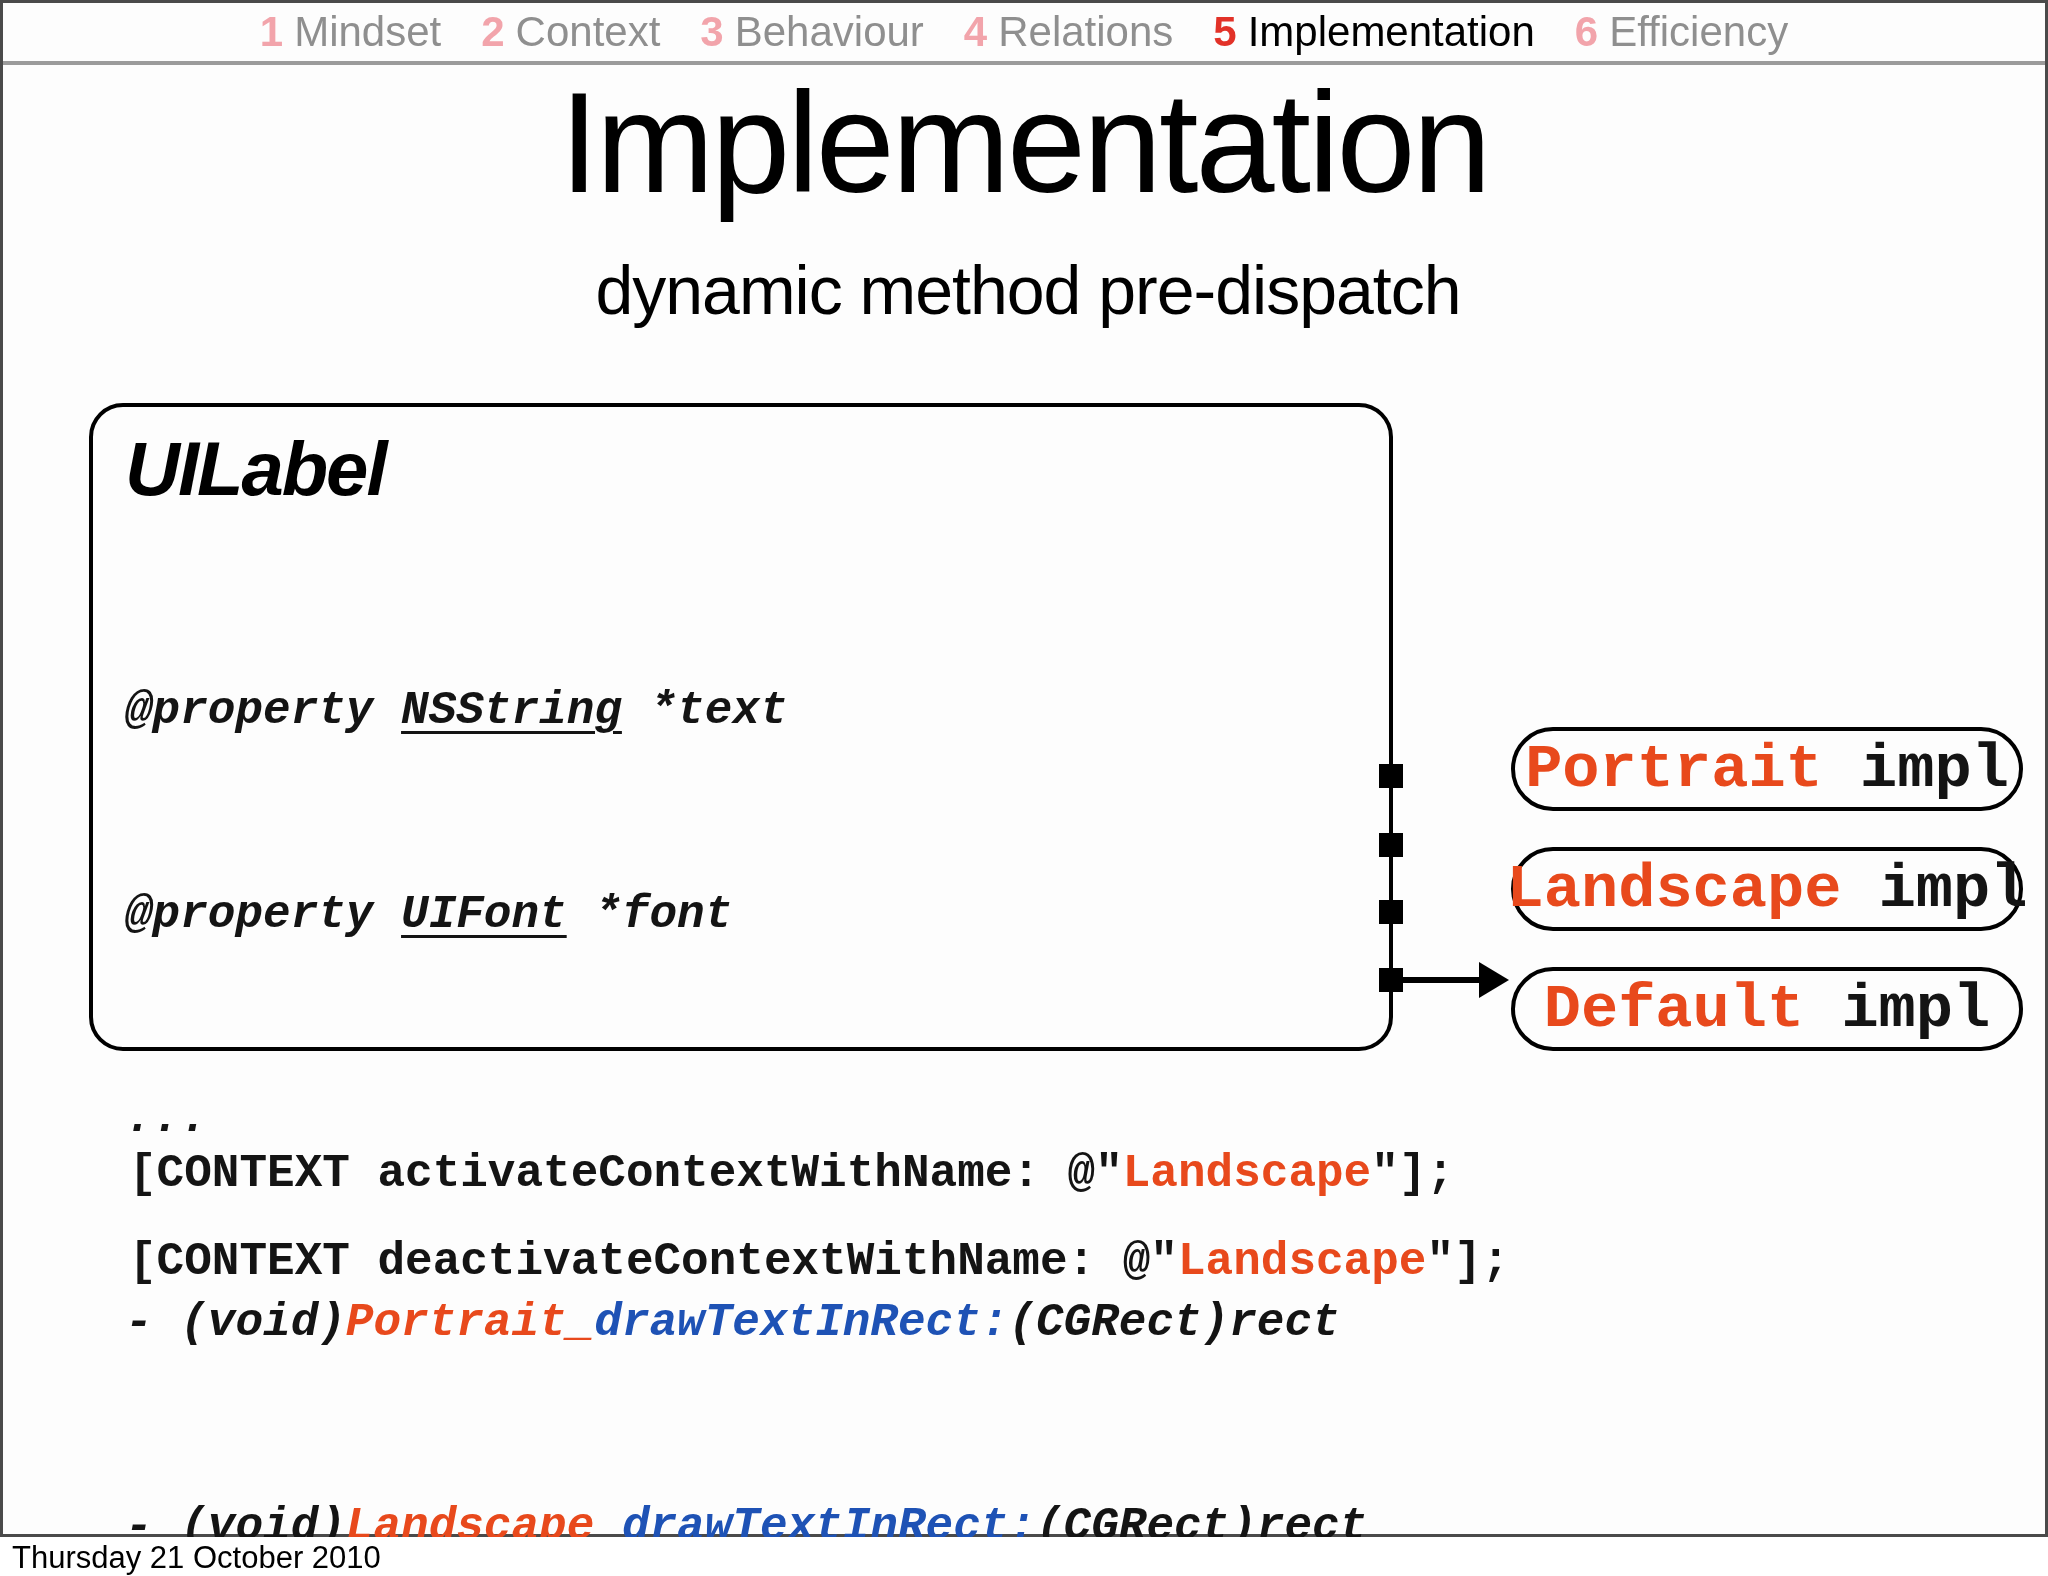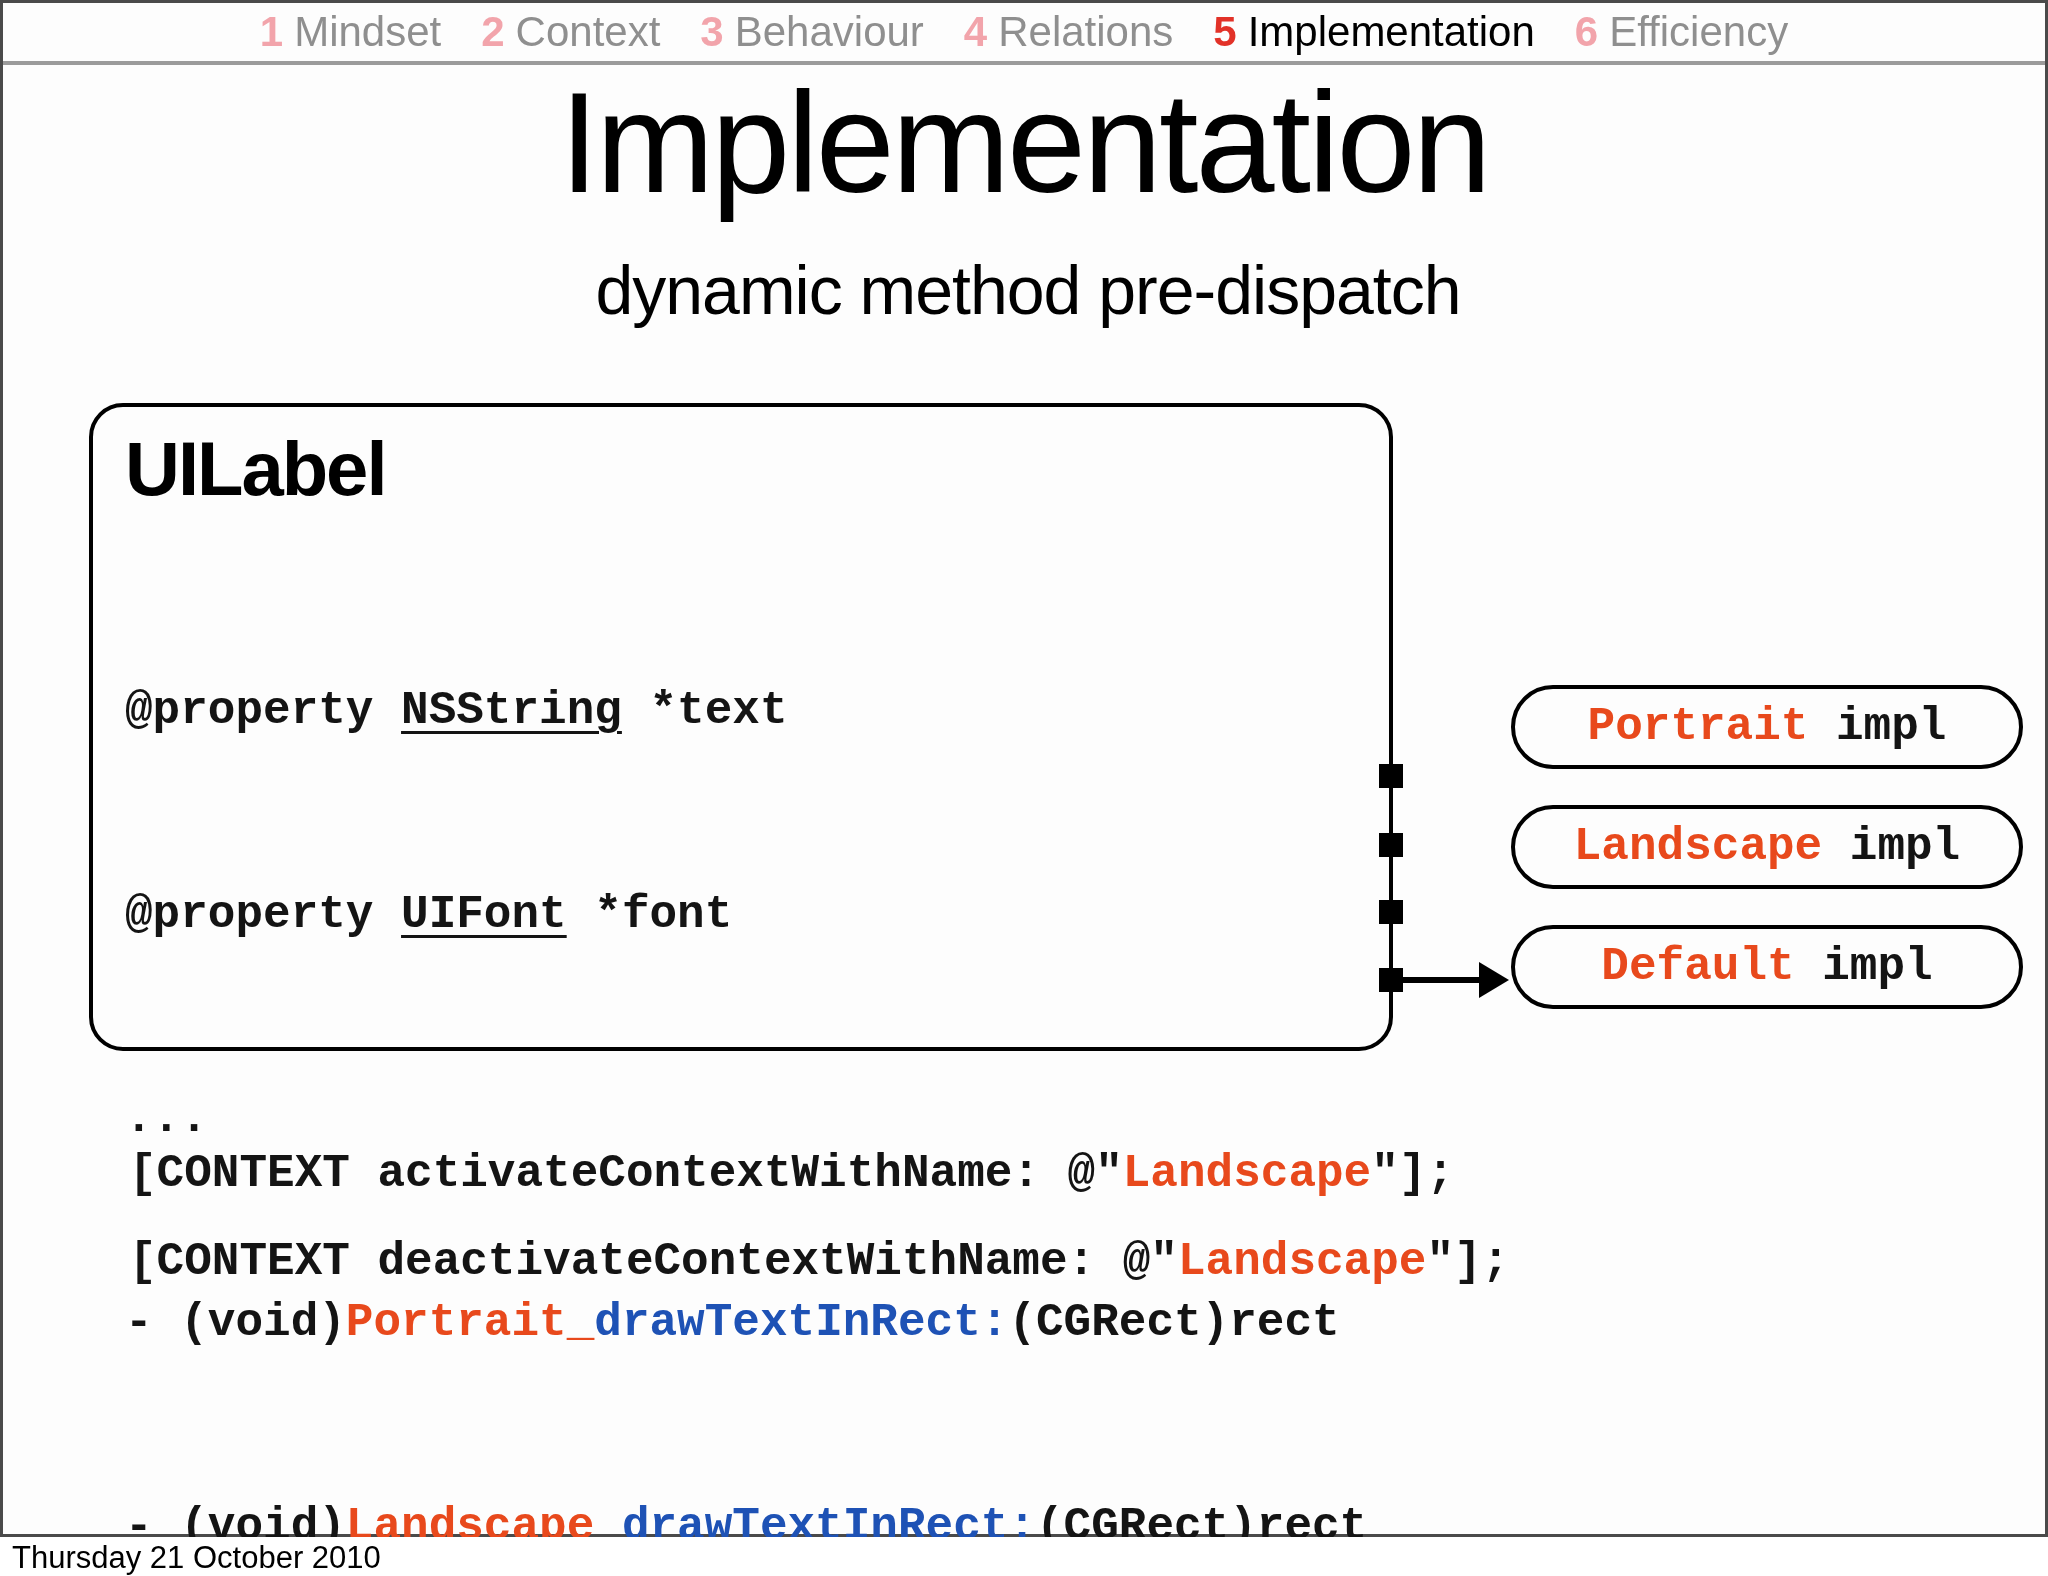--- a/index.html
+++ b/index.html
@@ -21,21 +21,21 @@
   .nav-item.active .nav-label { color:#000000; }
 
   
   .title { position:absolute; top:58px; left:0; width:100%; text-align:center;
            font-size:142px; letter-spacing:-3px; color:#000; font-weight:normal; }
   .subtitle { position:absolute; top:248px; left:0; width:100%; text-align:center;
               font-size:68px; letter-spacing:-1px; color:#000;padding-left:8px; }
 
   
   .uilabel-box { position:absolute; left:86px; top:400px; width:1304px; height:648px;
-                 border:4px solid #000; border-radius:34px; background:#fdfdfd; }
+                 border:4px solid #000; border-radius:34px; background:#fdfdfd;font-style:italic; }
   .box-header { position:absolute; left:32px; top:18px; font-size:76px; font-weight:bold; letter-spacing:-2px; color:#000; }
   .code-block { position:absolute; left:32px; top:134px;
                 font-family:"Liberation Mono", monospace; font-weight:bold;
                 font-size:46px; line-height:68px; color:#141414; white-space:pre; }
   .typ { text-decoration:underline; text-decoration-thickness:3px; text-underline-offset:8px; }
   .ctx { color:#e8491c; }
   .sel { color:#1e52b5; }
 
   
   .square { position:absolute; width:24px; height:24px; background:#000; left:1376px; }
@@ -43,22 +43,22 @@
 
   
   .arrow-line { position:absolute; left:1400px; top:974px; width:84px; height:6px; background:#000; }
   .arrow-head { position:absolute; left:1476px; top:959px; width:0; height:0;
                 border-left:30px solid #000; border-top:18px solid transparent; border-bottom:18px solid transparent; }
 
   
   .pill { position:absolute; left:1508px; width:512px; height:84px;
           border:4px solid #000; border-radius:42px; background:#fdfdfd;
           display:flex; align-items:center; justify-content:center;
-          font-family:"Liberation Mono", monospace; font-weight:bold; font-size:46px;
-          color:#141414; white-space:pre; }
+          font-family:"Liberation Mono", monospace; font-weight:bold; font-size:62px;
+          color:#141414; white-space:pre;margin-top:42px; }
   .pill0 { top:682px; } .pill1 { top:802px; } .pill2 { top:922px; }
 
   
   .context-call { position:absolute; left:126px;
                   font-family:"Liberation Mono", monospace; font-weight:bold;
                   font-size:46px; color:#141414; white-space:pre;margin-top:35px; }
   .call0 { top:1110px; } .call1 { top:1198px; }
 
   
   .page-number { position:absolute; right:30px; top:1526px; font-size:56px; color:#000; letter-spacing:1px; }

